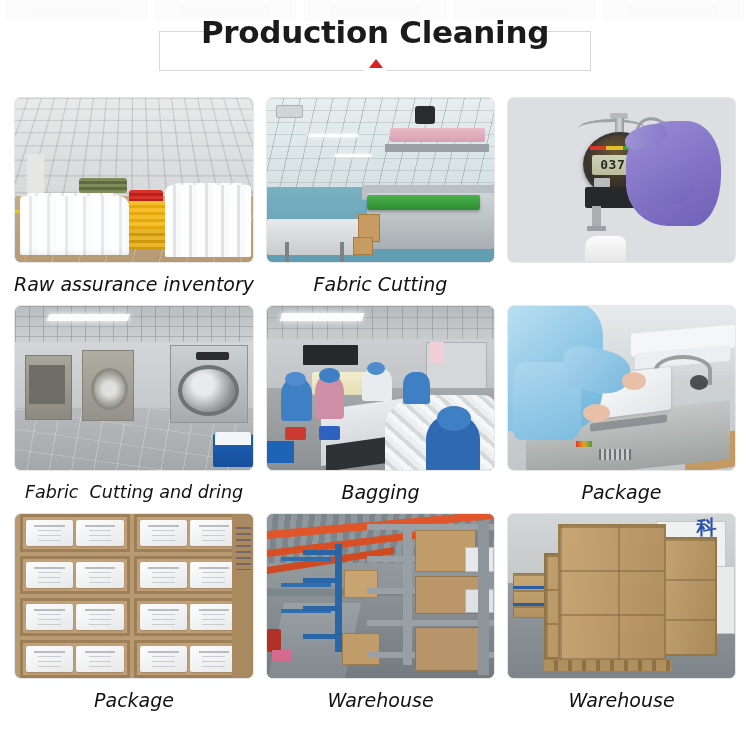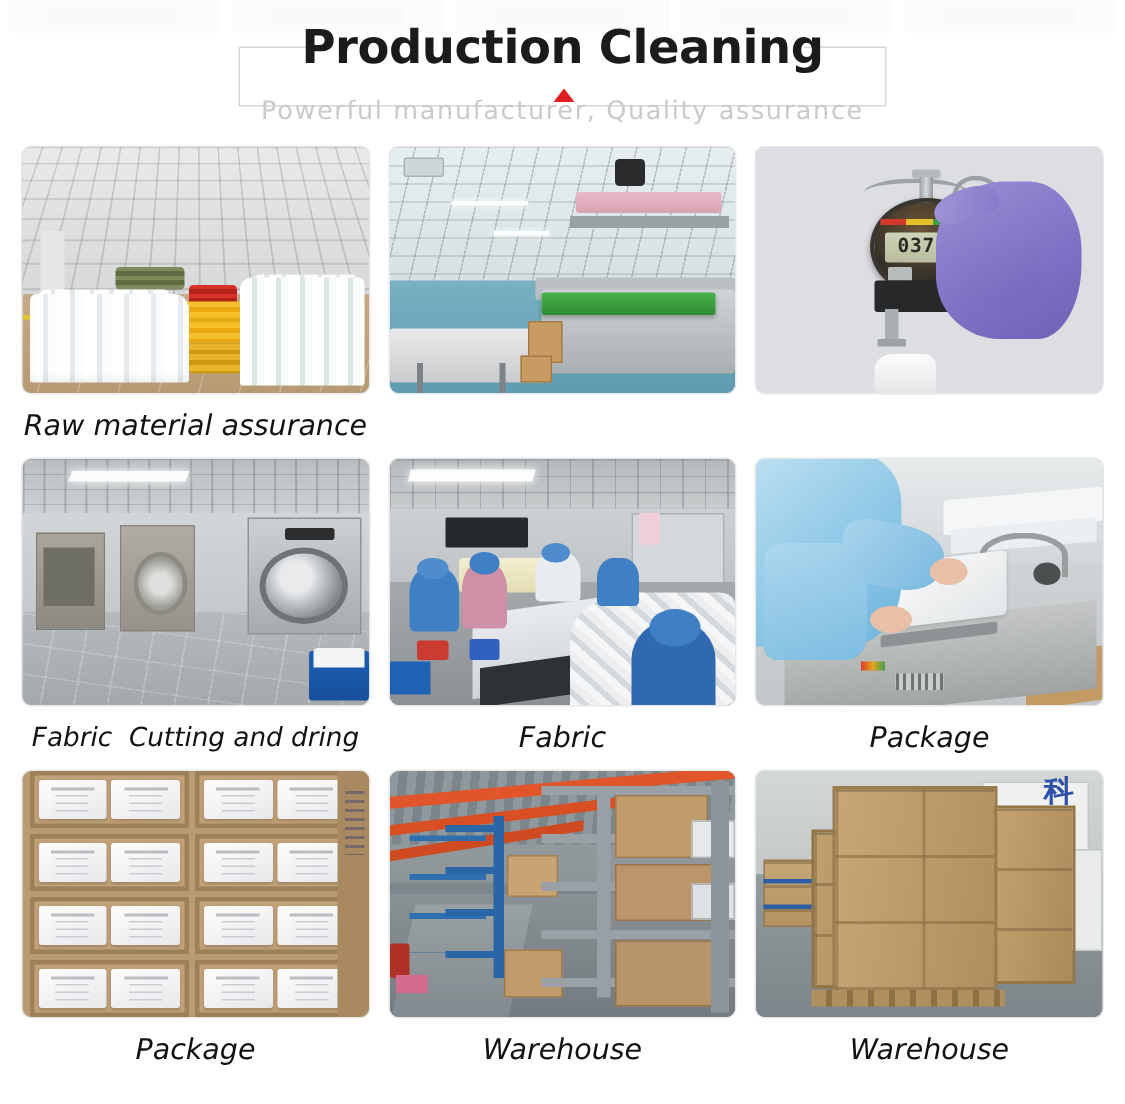--- a/index.html
+++ b/index.html
@@ -370,21 +370,20 @@
   <div class="g"></div>
   <div class="g"></div>
 </div>
 
 <div class="header">
   <div class="title-frame"></div>
   <div class="title-mask"></div>
   <div class="title">Production Cleaning</div>
   <div class="tri-mask"></div>
   <div class="tri"></div>
-  <div class="subtitle">Powerful manufacturer, Quality assurance</div>
 </div>
 
 <div class="grid">
 
   <div class="cell">
     <div class="photo">
       <div class="scene s1">
         <div class="lay ceil"></div>
           <div class="lay floor"></div>
           <div class="lay floorln"></div>
@@ -393,21 +392,21 @@
         <div class="lay grn"></div>
           <div class="lay red"></div>
         <div class="lay yel"></div>
           <div class="lay yel2"></div>
         <div class="lay rollRt"></div>
           <div class="lay rollR"></div>
         <div class="lay rollL2"></div>
           <div class="lay rollL"></div>
       </div>
     </div>
-    <div class="cap">Raw material assurance</div>
+    <div class="cap">Raw assurance inventory</div>
   </div>
 
   <div class="cell">
     <div class="photo">
       <div class="scene s2">
         <div class="lay ceil"></div>
         <div class="lay lamp" style="left:18%;top:22%;width:22%;"></div>
         <div class="lay lamp" style="left:30%;top:34%;width:16%;"></div>
         <div class="lay vent"></div>
           <div class="lay cam"></div>
@@ -417,20 +416,21 @@
         <div class="lay machtop"></div>
           <div class="lay mach"></div>
         <div class="lay conv"></div>
         <div class="lay tbl"></div>
           <div class="lay tblleg"></div>
           <div class="lay tblleg2"></div>
         <div class="lay box" style="left:40%;bottom:12%;width:9%;height:16%;"></div>
         <div class="lay box" style="left:38%;bottom:4%;width:8%;height:10%;"></div>
       </div>
     </div>
+    <div class="cap">Fabric Cutting</div>
   </div>
 
   <div class="cell">
     <div class="photo">
       <div class="scene s3">
         <div class="lay arm"></div>
           <div class="lay hook"></div>
         <div class="lay cap3"></div>
           <div class="lay stem"></div>
         <div class="lay dial"></div>
@@ -491,21 +491,21 @@
           <div class="lay w1h"></div>
         <div class="lay w2"></div>
           <div class="lay w2h"></div>
         <div class="lay w3"></div>
           <div class="lay w3h"></div>
         <div class="lay w4"></div>
         <div class="lay w5"></div>
           <div class="lay w5h"></div>
       </div>
     </div>
-    <div class="cap">Fabric</div>
+    <div class="cap">Bagging</div>
   </div>
 
   <div class="cell">
     <div class="photo">
       <div class="scene s6">
         <div class="lay bgtable"></div>
         <div class="lay white1"></div>
           <div class="lay white2"></div>
         <div class="lay carton"></div>
         <div class="lay mach"></div>

